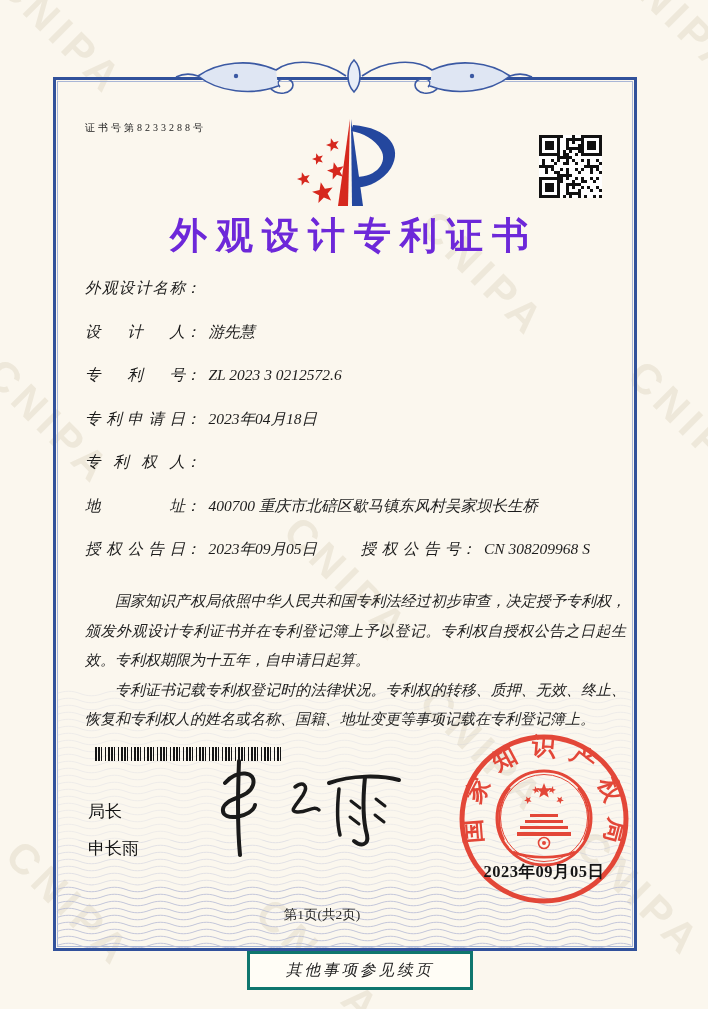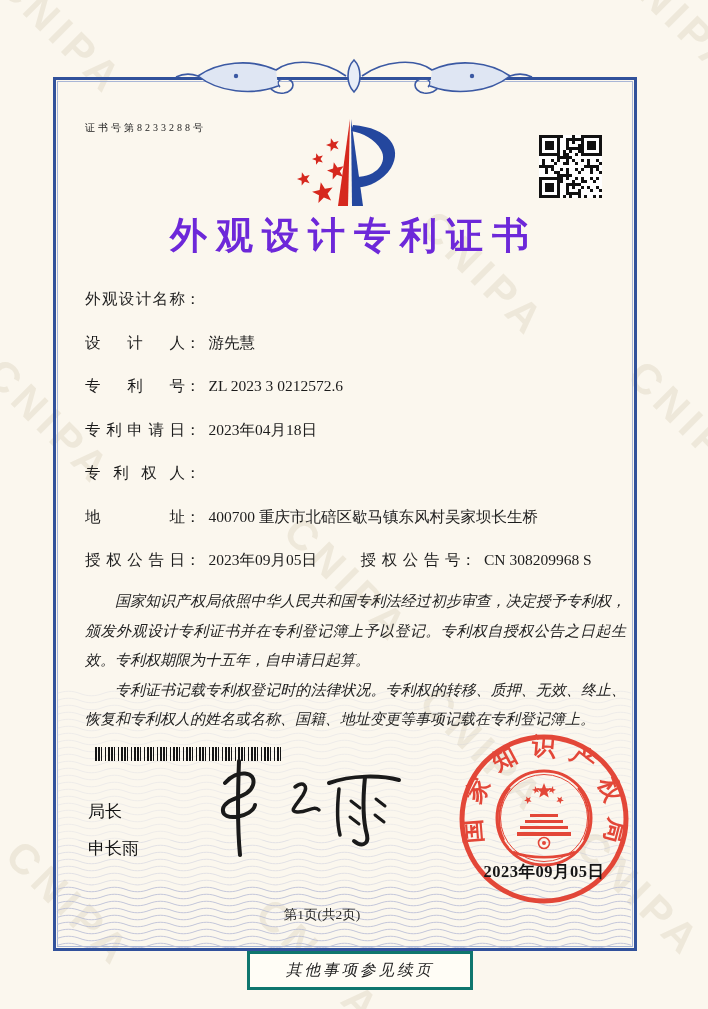--- a/index.html
+++ b/index.html
@@ -11,21 +11,21 @@
   .frame{position:absolute;left:53px;top:77px;width:578px;height:868px;
          border:3px solid #31519b;z-index:1;}
   .frame-inner{position:absolute;left:1px;top:1px;right:1px;bottom:1px;border:1px solid #a9b6d6;}
   .waves{position:absolute;left:57px;top:690px;z-index:1;}
   .ornament{position:absolute;left:174px;top:54px;z-index:2;}
   .cert-no{position:absolute;left:85px;top:121px;z-index:2;font-size:10px;letter-spacing:3px;color:#222;}
   .logo{position:absolute;left:293px;top:116px;z-index:2;}
   .qr{position:absolute;left:539px;top:135px;z-index:2;}
   .title{position:absolute;left:0;top:211px;width:708px;z-index:2;text-align:center;
          font-size:37px;font-weight:bold;letter-spacing:9px;color:#6d28d9;}
-  .fields{position:absolute;left:85px;top:289px;z-index:2;}
+  .fields{position:absolute;left:85px;top:278px;z-index:2;font-style:italic;}
   .row{display:flex;align-items:baseline;height:20px;margin-bottom:23.5px;font-size:15.5px;}
   .lab{display:inline-block;width:100px;text-align:justify;text-align-last:justify;}
   .val{margin-left:8px;white-space:nowrap;}
   .val-w{margin-left:8px;width:152px;white-space:nowrap;}
   .paras{position:absolute;left:85px;top:587px;width:541px;z-index:2;
          font-size:15px;line-height:29.5px;font-style:italic;color:#222;text-align:justify;}
   .paras p{margin:0;text-indent:2em;}
   .barcode{position:absolute;left:95px;top:747px;width:186px;height:14px;z-index:2;
     background:repeating-linear-gradient(90deg,#151515 0px,#151515 2px,transparent 2px,transparent 3px,
     #151515 3px,#151515 5px,transparent 5px,transparent 6px,#151515 6px,#151515 7px,

